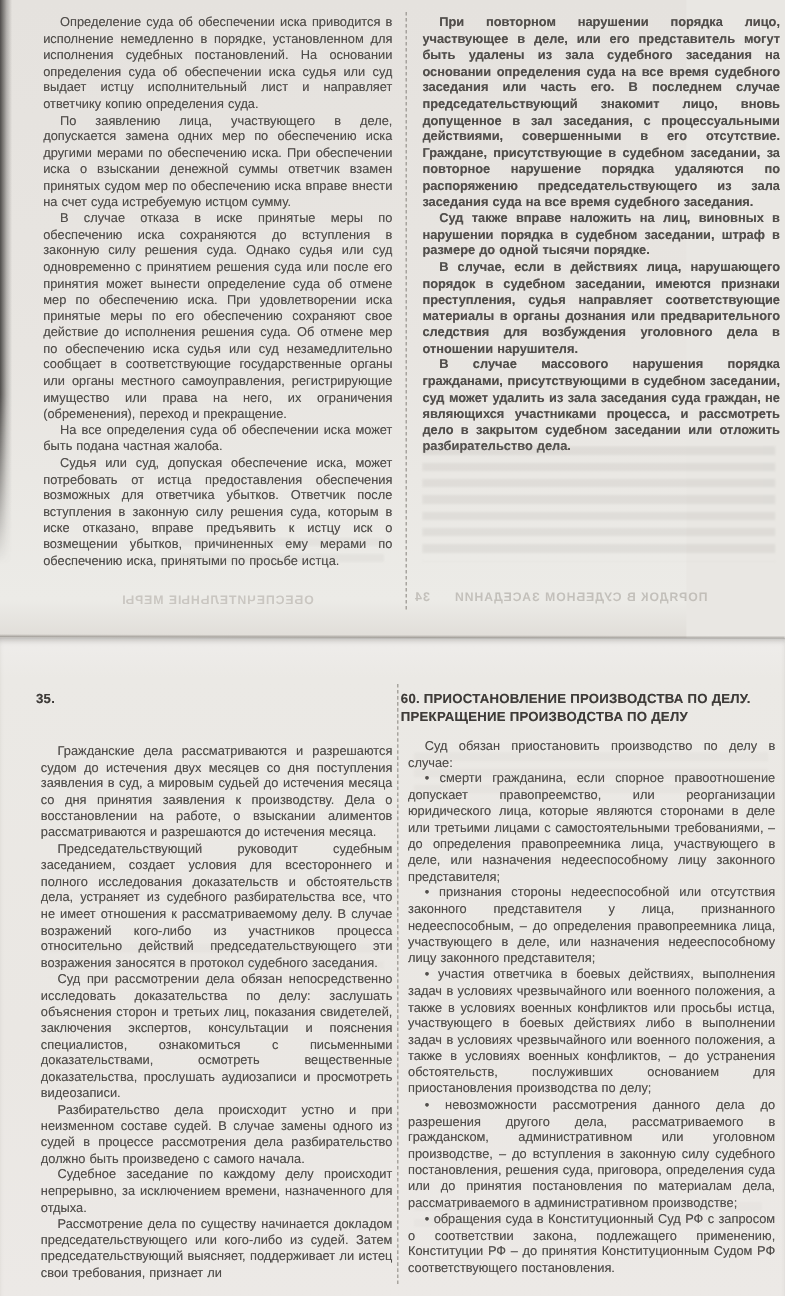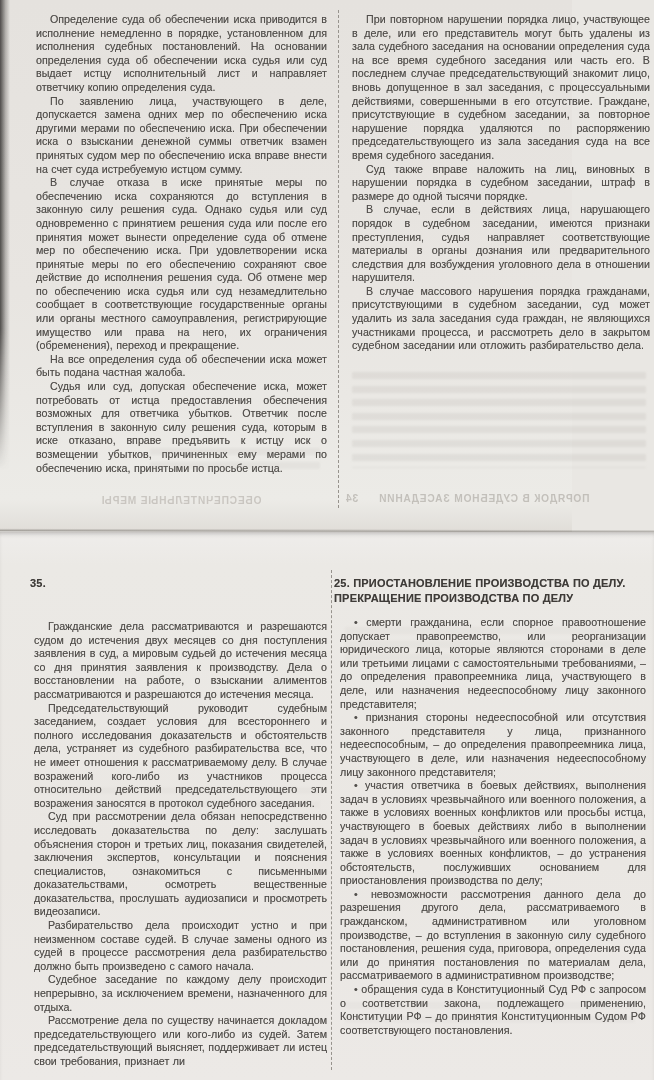--- a/index.html
+++ b/index.html
@@ -39,21 +39,21 @@
     font-size:10.7px;line-height:13.6px;color:#514e4b;
     text-align:justify;overflow:hidden;
     text-shadow:0 0 .5px rgba(81,78,75,.55);
     word-spacing:.4px;hyphens:auto;-webkit-hyphens:auto;
   }
   .para{margin:0;text-indent:14px;}
   .divider{position:absolute;width:0;border-left:1px dashed #97938d;}
 
   
   .t-left {left:36px; top:13px; width:291px; height:506px;}
-  .t-right{left:352px;top:13px; width:298px; height:506px;}
+  .t-right{left:352px;top:13px; width:298px; height:506px;font-weight:bold;}
   .t-div  {left:338px;top:10px; height:498px;}
 
   
   .header{
     position:absolute;font-size:11px;font-weight:700;line-height:15px;
     color:#3e3b38;text-align:left;letter-spacing:.2px;
     text-shadow:0 0 .5px rgba(62,59,56,.5);
   }
   .h-left {left:28px; top:44px; width:300px;}
   .h-right{left:334px;top:44px; width:314px;}
@@ -123,36 +123,37 @@
   <div class="speck" style="left:103px;top:533px;width:5px;height:2px;"></div>
   <div class="speck" style="left:494px;top:537px;width:6px;height:2px;"></div>
 
   <div class="page-bottom">
 
     <div class="header h-left">
       <span class="section-number">35.</span>
     </div>
 
     <div class="header h-right">
-      <div>25. ПРИОСТАНОВЛЕНИЕ ПРОИЗВОДСТВА ПО ДЕЛУ.</div>
+      <div>60. ПРИОСТАНОВЛЕНИЕ ПРОИЗВОДСТВА ПО ДЕЛУ.</div>
       <div>ПРЕКРАЩЕНИЕ ПРОИЗВОДСТВА ПО ДЕЛУ</div>
     </div>
 
     <div class="col b-left">
         <p class="para">Гражданские дела рассматриваются и разрешаются судом до истечения двух месяцев со дня поступления заявления в суд, а мировым судьей до истечения месяца со дня принятия заявления к производству. Дела о восстановлении на работе, о взыскании алиментов рассматриваются и разрешаются до истечения месяца.</p>
         <p class="para">Председательствующий руководит судебным заседанием, создает условия для всестороннего и полного исследования доказательств и обстоятельств дела, устраняет из судебного разбирательства все, что не имеет отношения к рассматриваемому делу. В случае возражений кого-либо из участников процесса относительно действий председательствующего эти возражения заносятся в протокол судебного заседания.</p>
         <p class="para">Суд при рассмотрении дела обязан непосредственно исследовать доказательства по делу: заслушать объяснения сторон и третьих лиц, показания свидетелей, заключения экспертов, консультации и пояснения специалистов, ознакомиться с письменными доказательствами, осмотреть вещественные доказательства, прослушать аудиозаписи и просмотреть видеозаписи.</p>
         <p class="para">Разбирательство дела происходит устно и при неизменном составе судей. В случае замены одного из судей в процессе рассмотрения дела разбирательство должно быть произведено с самого начала.</p>
         <p class="para">Судебное заседание по каждому делу происходит непрерывно, за исключением времени, назначенного для отдыха.</p>
         <p class="para">Рассмотрение дела по существу начинается докладом председательствующего или кого-либо из судей. Затем председательствующий выясняет, поддерживает ли истец свои требования, признает ли</p>
       </div>
 
     <div class="divider b-div"></div>
 
     <div class="col b-right">
+        <p class="para">Суд обязан приостановить производство по делу в случае:</p>
         <p class="para">•  смерти гражданина, если спорное правоотношение допускает правопреемство, или реорганизации юридического лица, которые являются сторонами в деле или третьими лицами с самостоятельными требованиями, – до определения правопреемника лица, участвующего в деле, или назначения недееспособному лицу законного представителя;</p>
         <p class="para">•  признания стороны недееспособной или отсутствия законного представителя у лица, признанного недееспособным, – до определения правопреемника лица, участвующего в деле, или назначения недееспособному лицу законного представителя;</p>
         <p class="para">•  участия ответчика в боевых действиях, выполнения задач в условиях чрезвычайного или военного положения, а также в условиях военных конфликтов или просьбы истца, участвующего в боевых действиях либо в выполнении задач в условиях чрезвычайного или военного положения, а также в условиях военных конфликтов, – до устранения обстоятельств, послуживших основанием для приостановления производства по делу;</p>
         <p class="para">•  невозможности рассмотрения данного дела до разрешения другого дела, рассматриваемого в гражданском, административном или уголовном производстве, – до вступления в законную силу судебного постановления, решения суда, приговора, определения суда или до принятия постановления по материалам дела, рассматриваемого в административном производстве;</p>
         <p class="para">•  обращения суда в Конституционный Суд РФ с запросом о соответствии закона, подлежащего применению, Конституции РФ – до принятия Конституционным Судом РФ соответствующего постановления.</p>
       </div>
 
     <div class="bleed-lines" style="left:345px;top:95px;width:295px;height:40px;opacity:.22;"></div>
     <div class="bleed-lines" style="left:40px;top:255px;width:280px;height:28px;opacity:.16;"></div>
     <div class="bleed-lines" style="left:345px;top:470px;width:290px;height:26px;opacity:.18;"></div>

